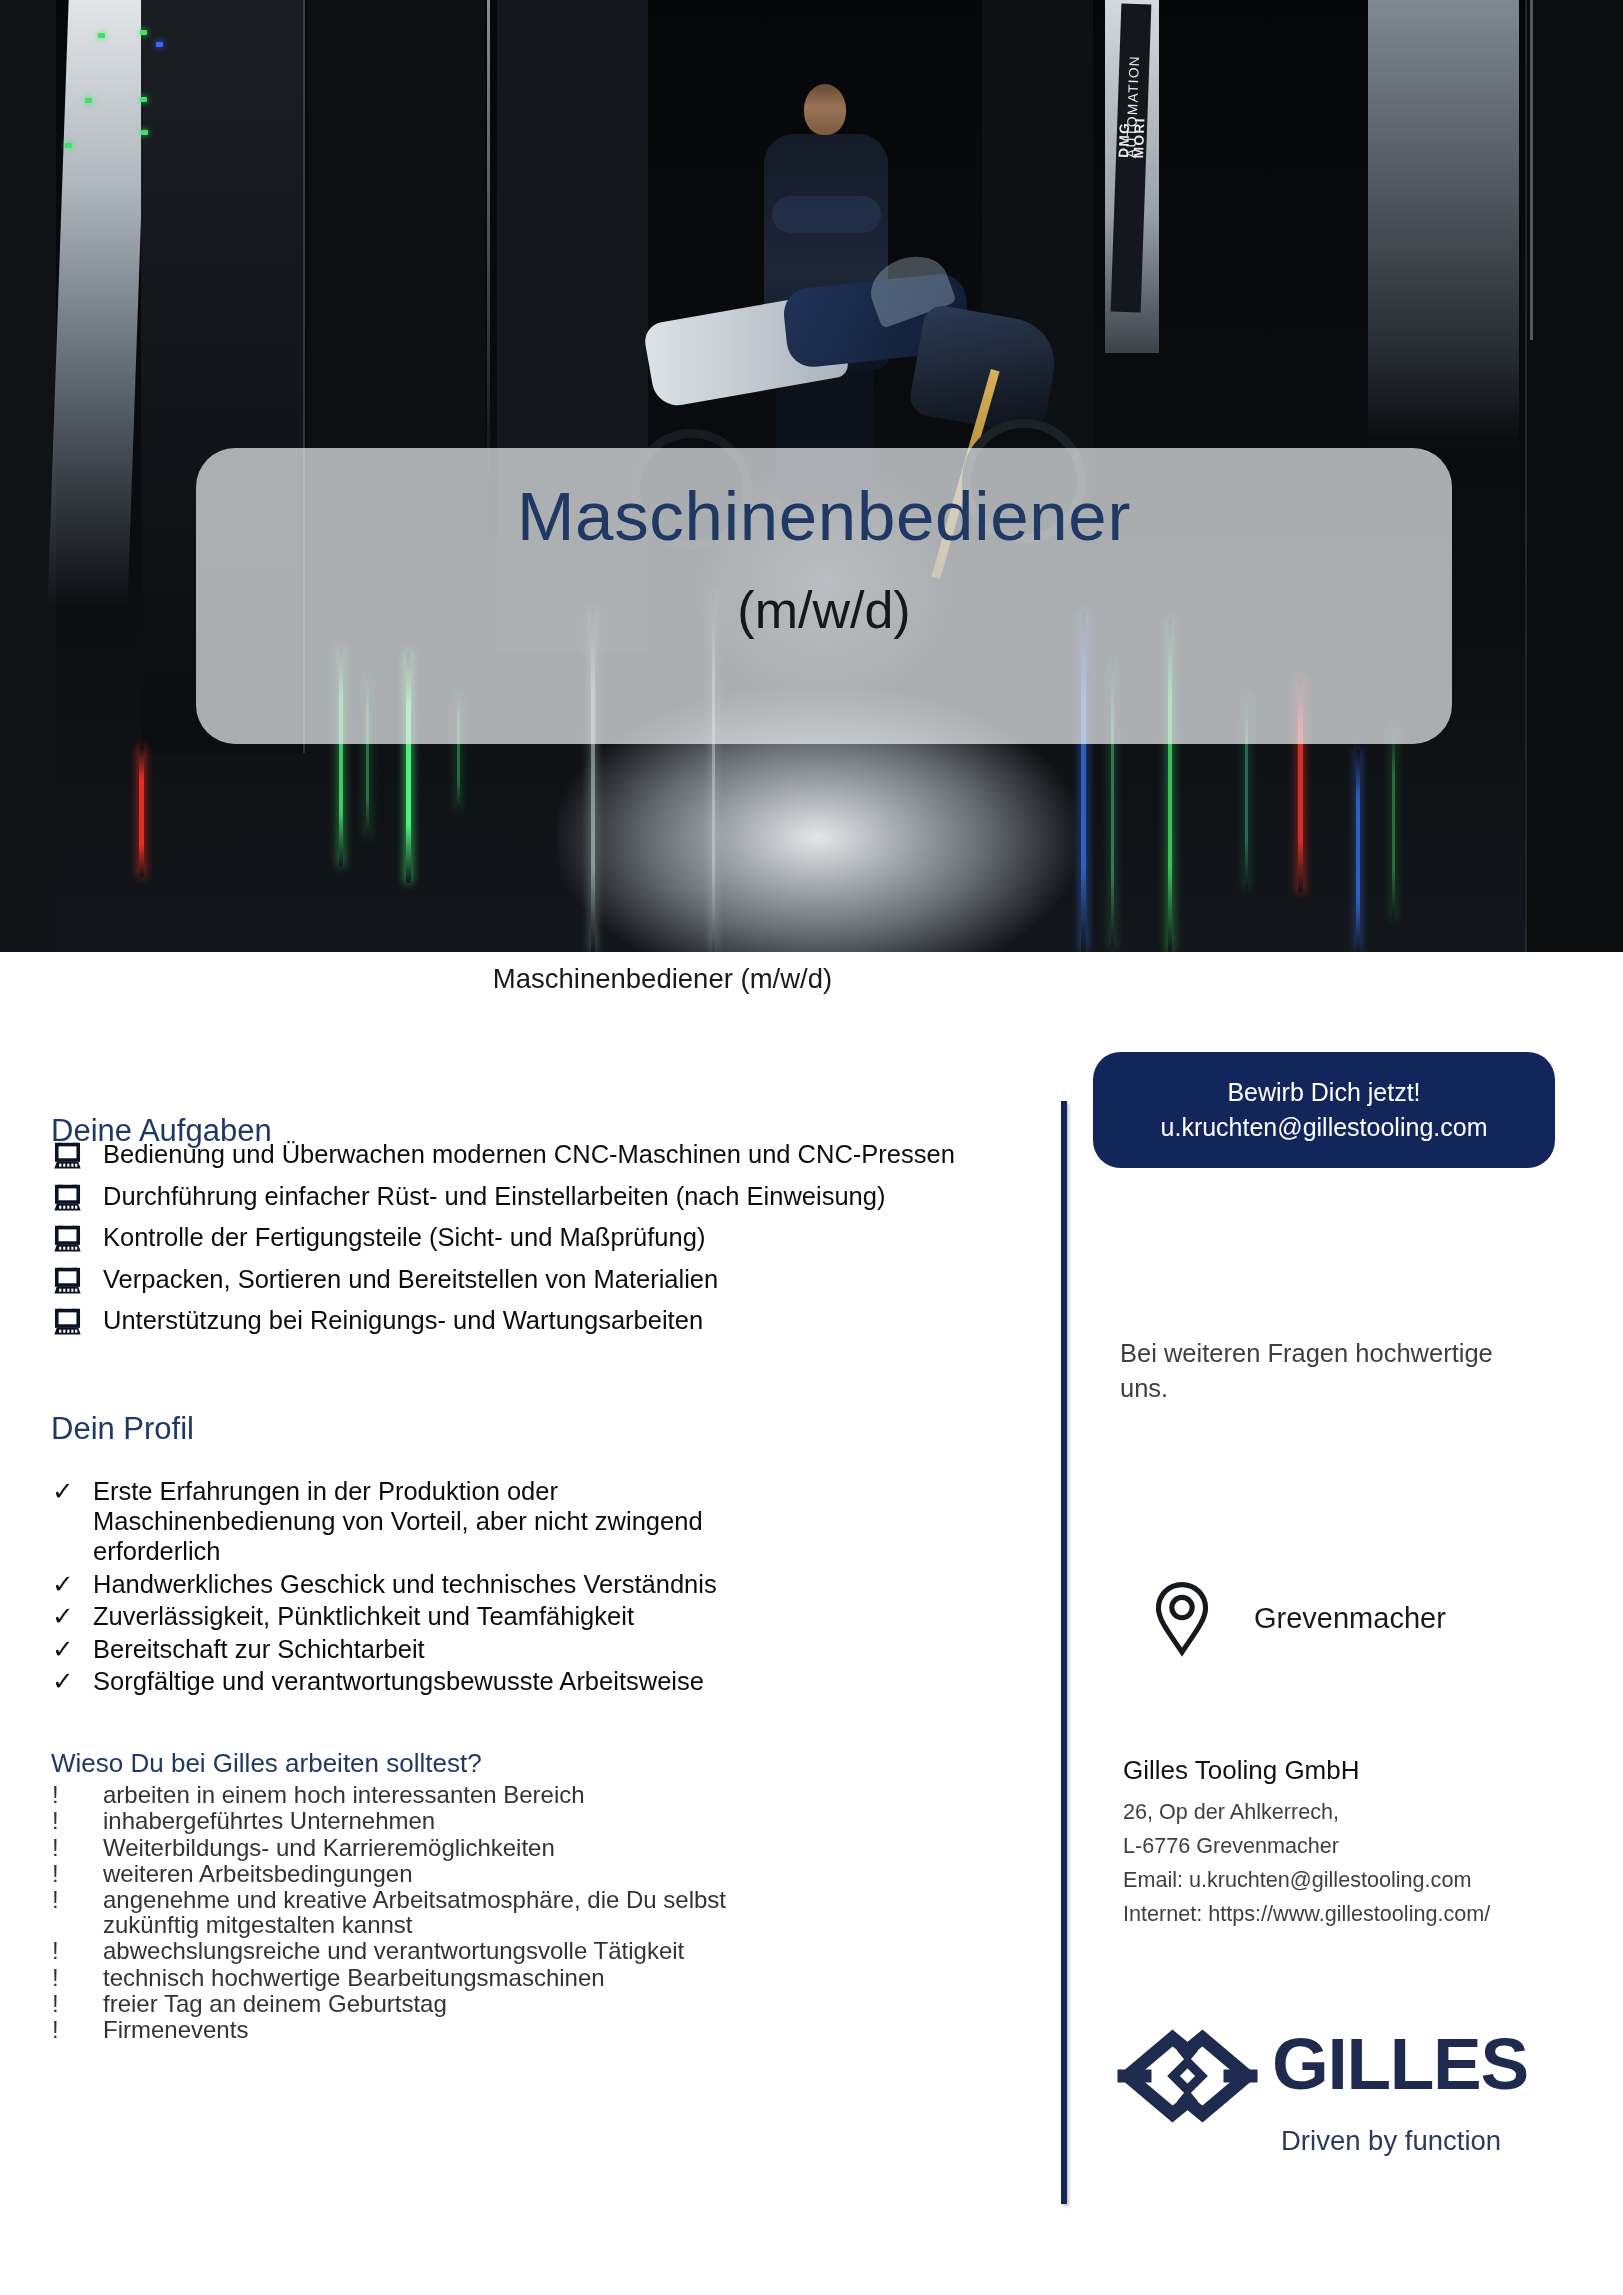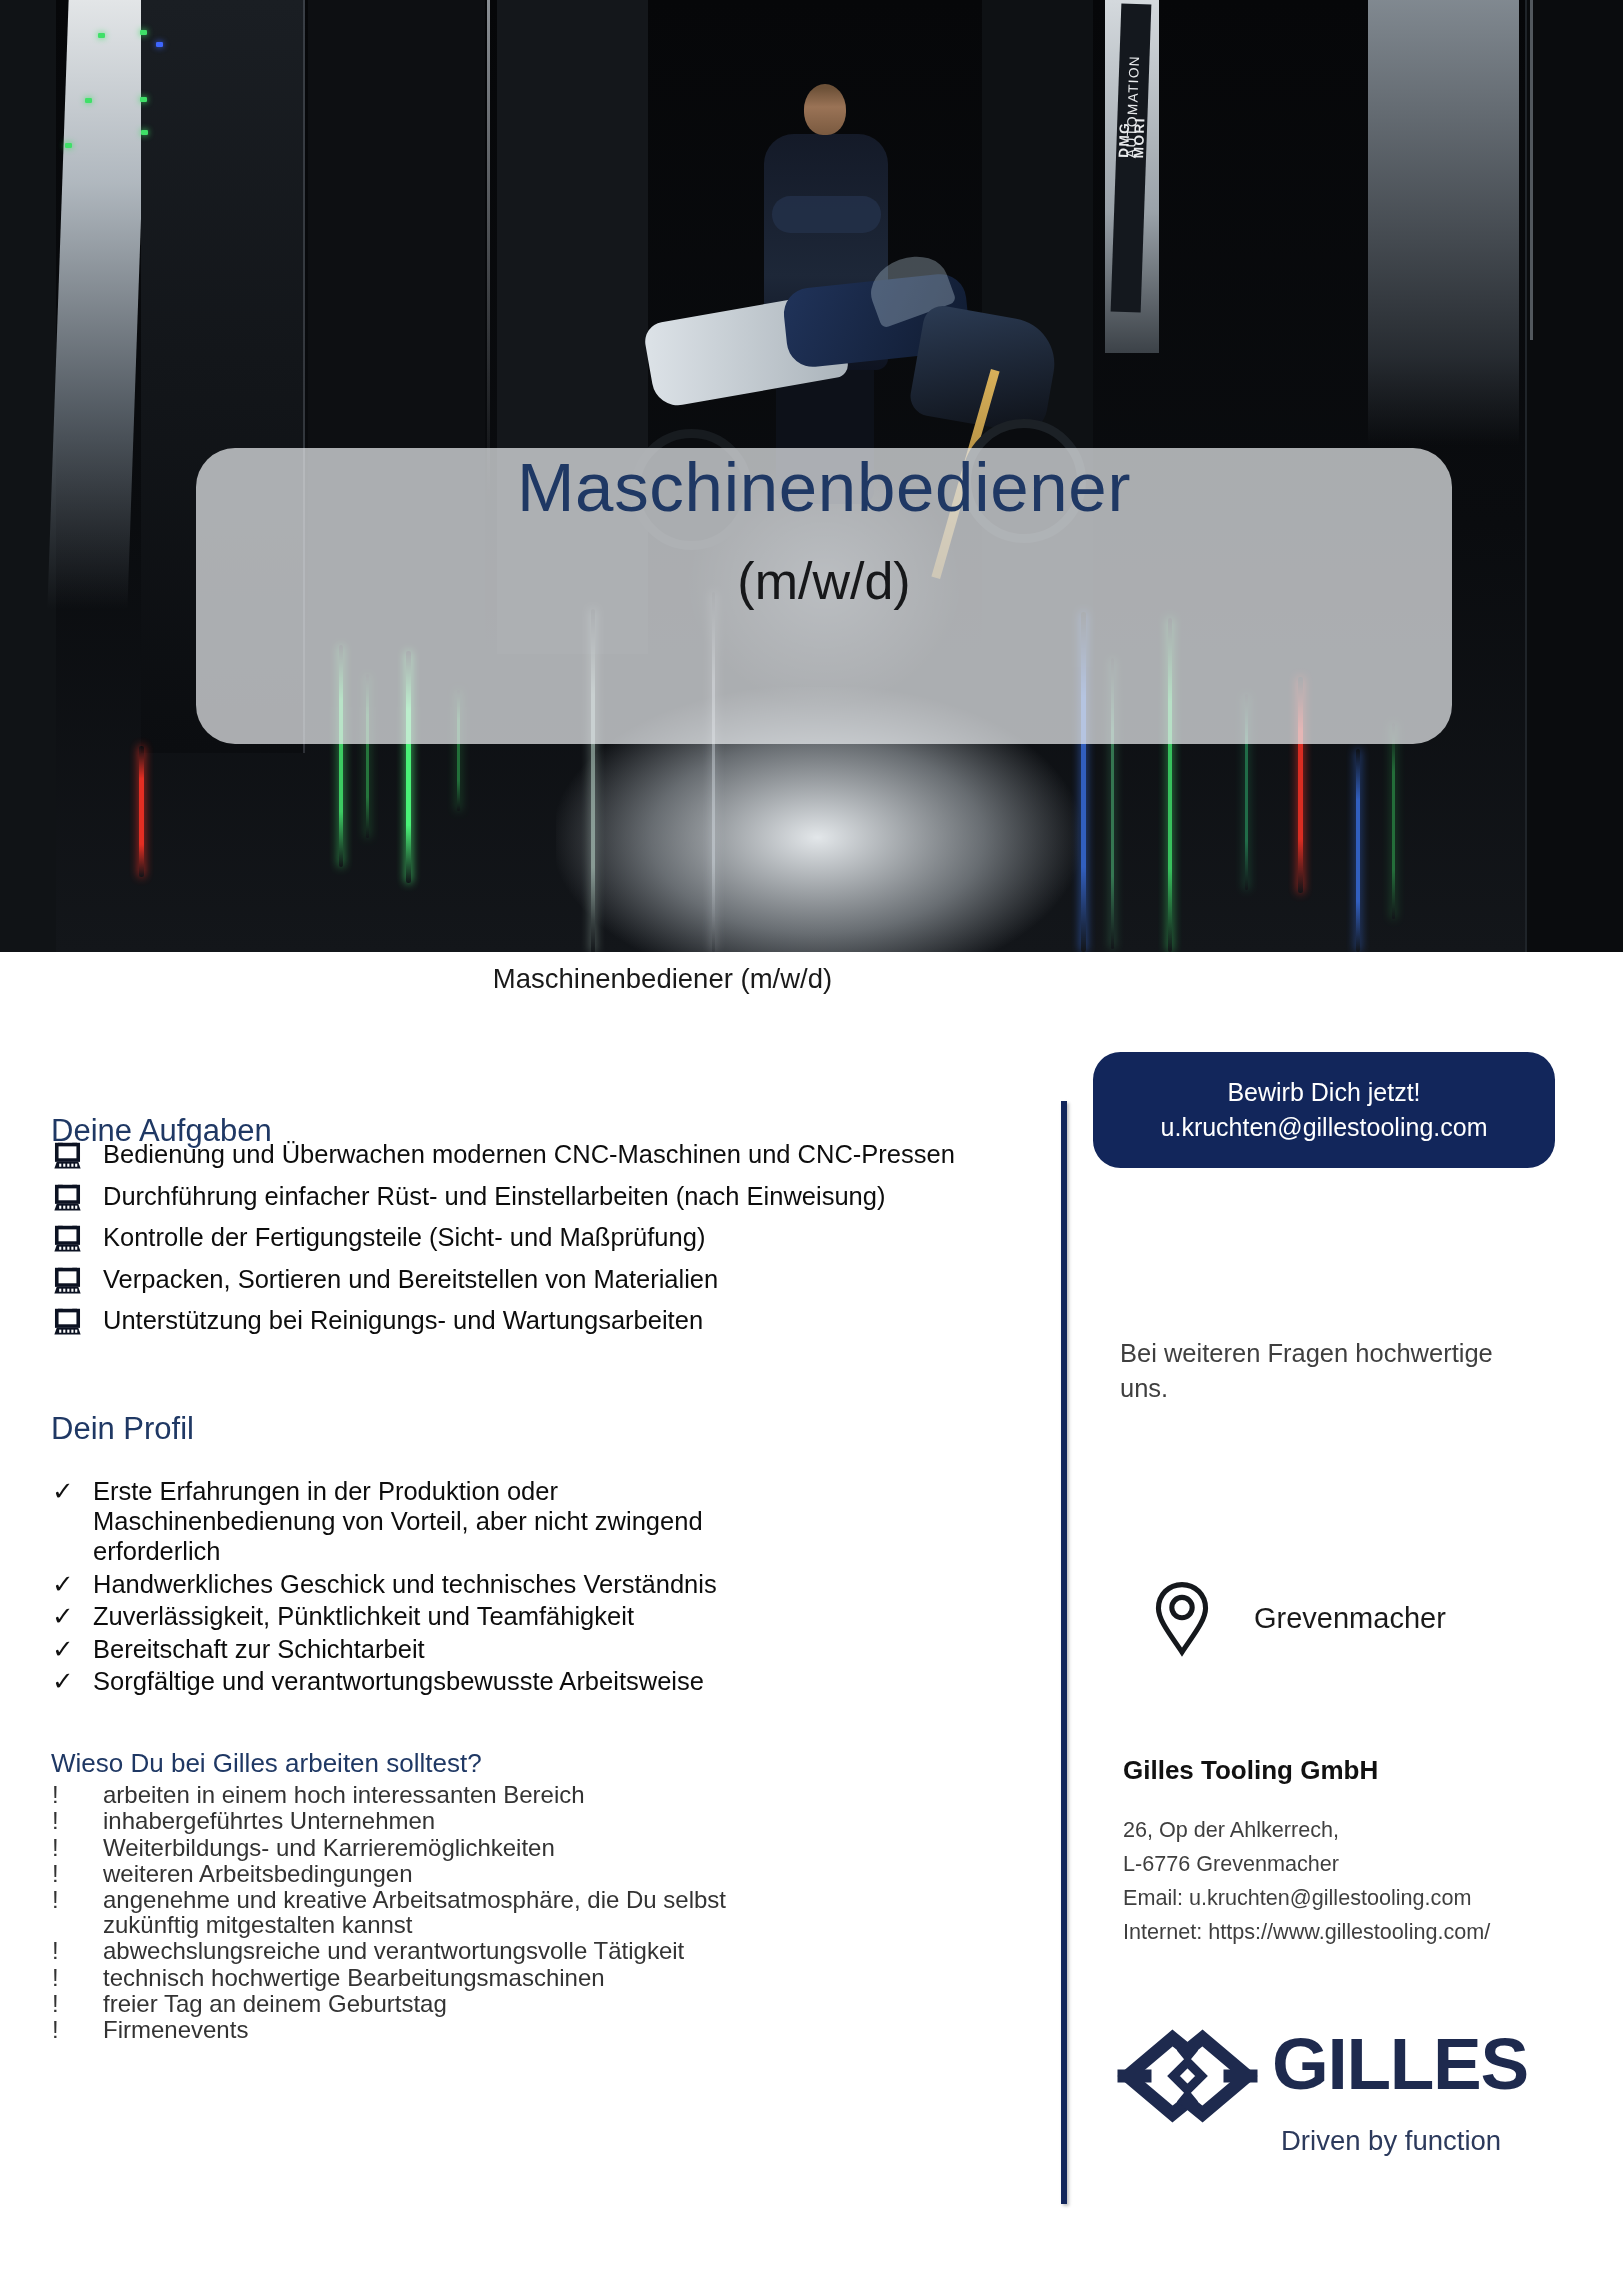--- a/index.html
+++ b/index.html
@@ -59,21 +59,21 @@
   .wheel-r { left:631px; top:429px; width:121px; height:121px; border-radius:50%; background:#0a0c0f; border:9.2px solid #171b1f; }
 
   .glow-floor { left:556px; top:687px; width:523px; height:301px;
       background:radial-gradient(ellipse at center, rgba(238,242,245,.95), rgba(210,218,224,.45) 45%, rgba(120,130,140,0) 72%); }
   .streak { width:3.9px; border-radius:2px;
       background:linear-gradient(180deg, transparent, var(--c) 25%, var(--c) 75%, transparent);
       box-shadow:0 0 9.2px var(--c); }
 
   .hero-card { left:196px; top:448px; width:1256px; height:296px; border-radius:39px;
       background:rgba(233,235,238,.72); z-index:5;
-      display:flex; flex-direction:column; align-items:center; gap:23.6px; }
+      display:flex; flex-direction:column; align-items:center; padding-top:29px; gap:23.6px; }
   .hero-card * { position:static; }
   .hero-title { font-size:69px; color:#1f3864; letter-spacing:0.7px; }
   .hero-sub   { font-size:52px; color:#17181a; }
 
   
   .page-subtitle { position:absolute; left:0; top:963px; width:1325px; text-align:center;
       font-size:27.5px; color:#1a1a1a; }
 
   .sec-heading { position:absolute; left:51px; color:#1f3864; font-size:31px; }
   .sec-heading.small { font-size:26px; }
@@ -105,21 +105,21 @@
       background:#12265b; border-radius:27.5px; color:#ffffff; display:flex; flex-direction:column;
       align-items:center; justify-content:center; gap:6.5px; font-size:25px; cursor:pointer; }
 
   .contact-note { position:absolute; left:1120px; top:1336px; width:393px;
       font-size:25.5px; line-height:35px; color:#3f3f3f; }
 
   .pin-wrap { position:absolute; left:1154px; top:1578px; width:56px; height:82px; }
   .loc-name { position:absolute; left:1254px; top:1602px; font-size:29px; color:#1a1a1a; }
 
   .company { position:absolute; left:1123px; top:1755px; width:484px; }
-  .company .name { font-size:26px; font-weight:bold; color:#111; margin-bottom:31px; }
+  .company .name { font-size:26px; font-weight:normal; color:#111; margin-bottom:13px; }
   .company .line { font-size:21.6px; color:#3f3f3f; margin-bottom:7.9px; }
 
   .logo { position:absolute; left:1112px; top:2022px; width:471px; }
   .logo-mark { position:absolute; left:0; top:5.2px; }
   .logo-text { position:absolute; left:160px; top:0; font-size:73px; font-weight:bold;
       letter-spacing:-1.3px; color:#1e2a4e; }
   .logo-tagline { position:absolute; left:169px; top:103px; font-size:27.5px; color:#2c3a5c; }
 </style>
 </head>
 <body>

